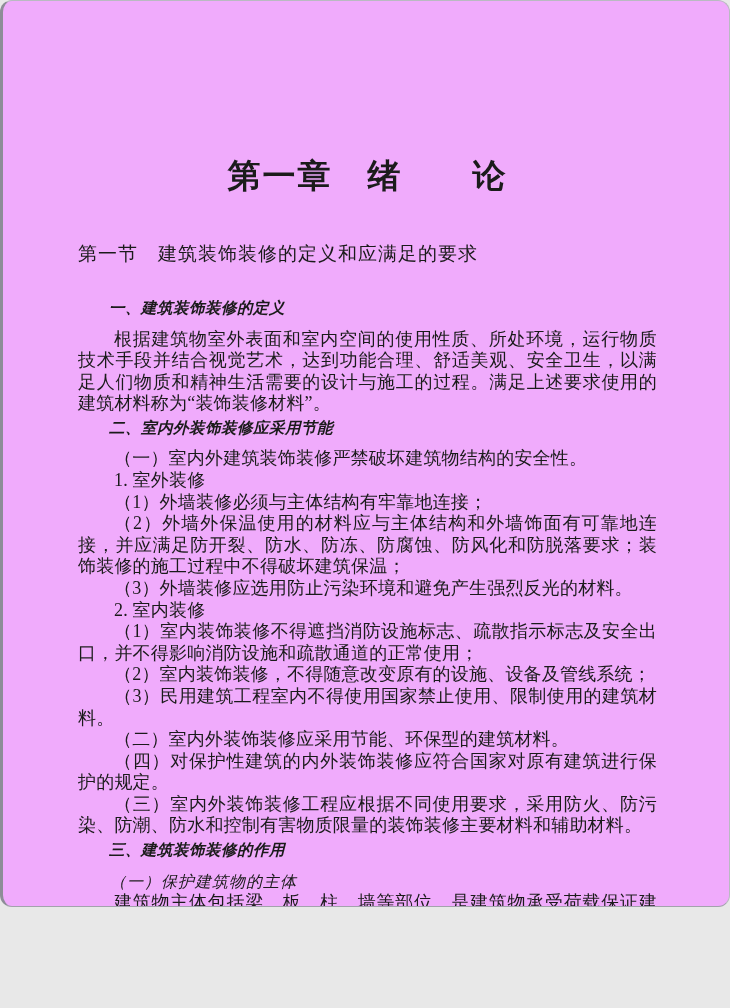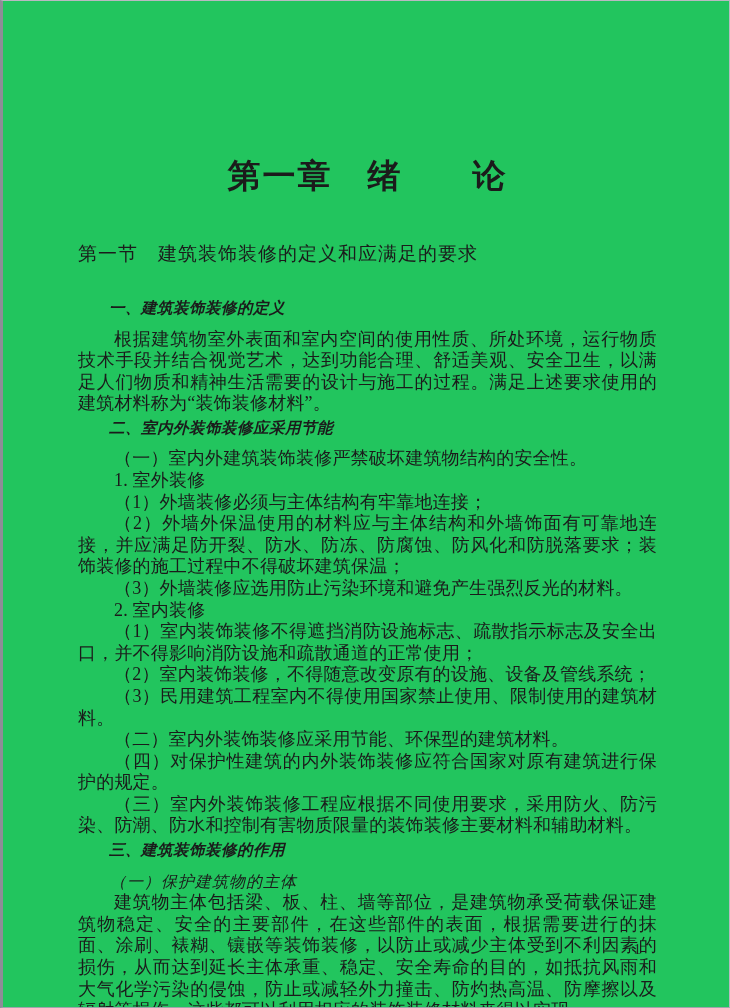--- a/index.html
+++ b/index.html
@@ -3,31 +3,32 @@
 <meta charset="utf-8">
 <style>
   html, body {
     margin: 0;
     padding: 0;
     background: #e8e8e8;
   }
   .page {
     position: relative;
     width: 730px;
-    height: 1008px;
+    height: 907px;
     margin: 0 auto;
-    background: #22c55e;
+    background: #f0abfc;
     box-sizing: border-box;
     border-top: 1px solid #b9b9c1;
     border-right: 1px solid #b9b9c1;
     border-bottom: 1px solid #a2a2ac;
     border-left: 3px solid #8d8d97;
     color: #1b1b1b;
     font-family: "Liberation Serif", "DejaVu Serif", serif;
     overflow: hidden;
+    border-radius: 12px;
   }
   .content {
     padding: 155px 72px 0 75px;
   }
   .chapter-title {
     margin: 0;
     text-align: center;
     font-size: 33px;
     line-height: 40px;
     font-weight: bold;

